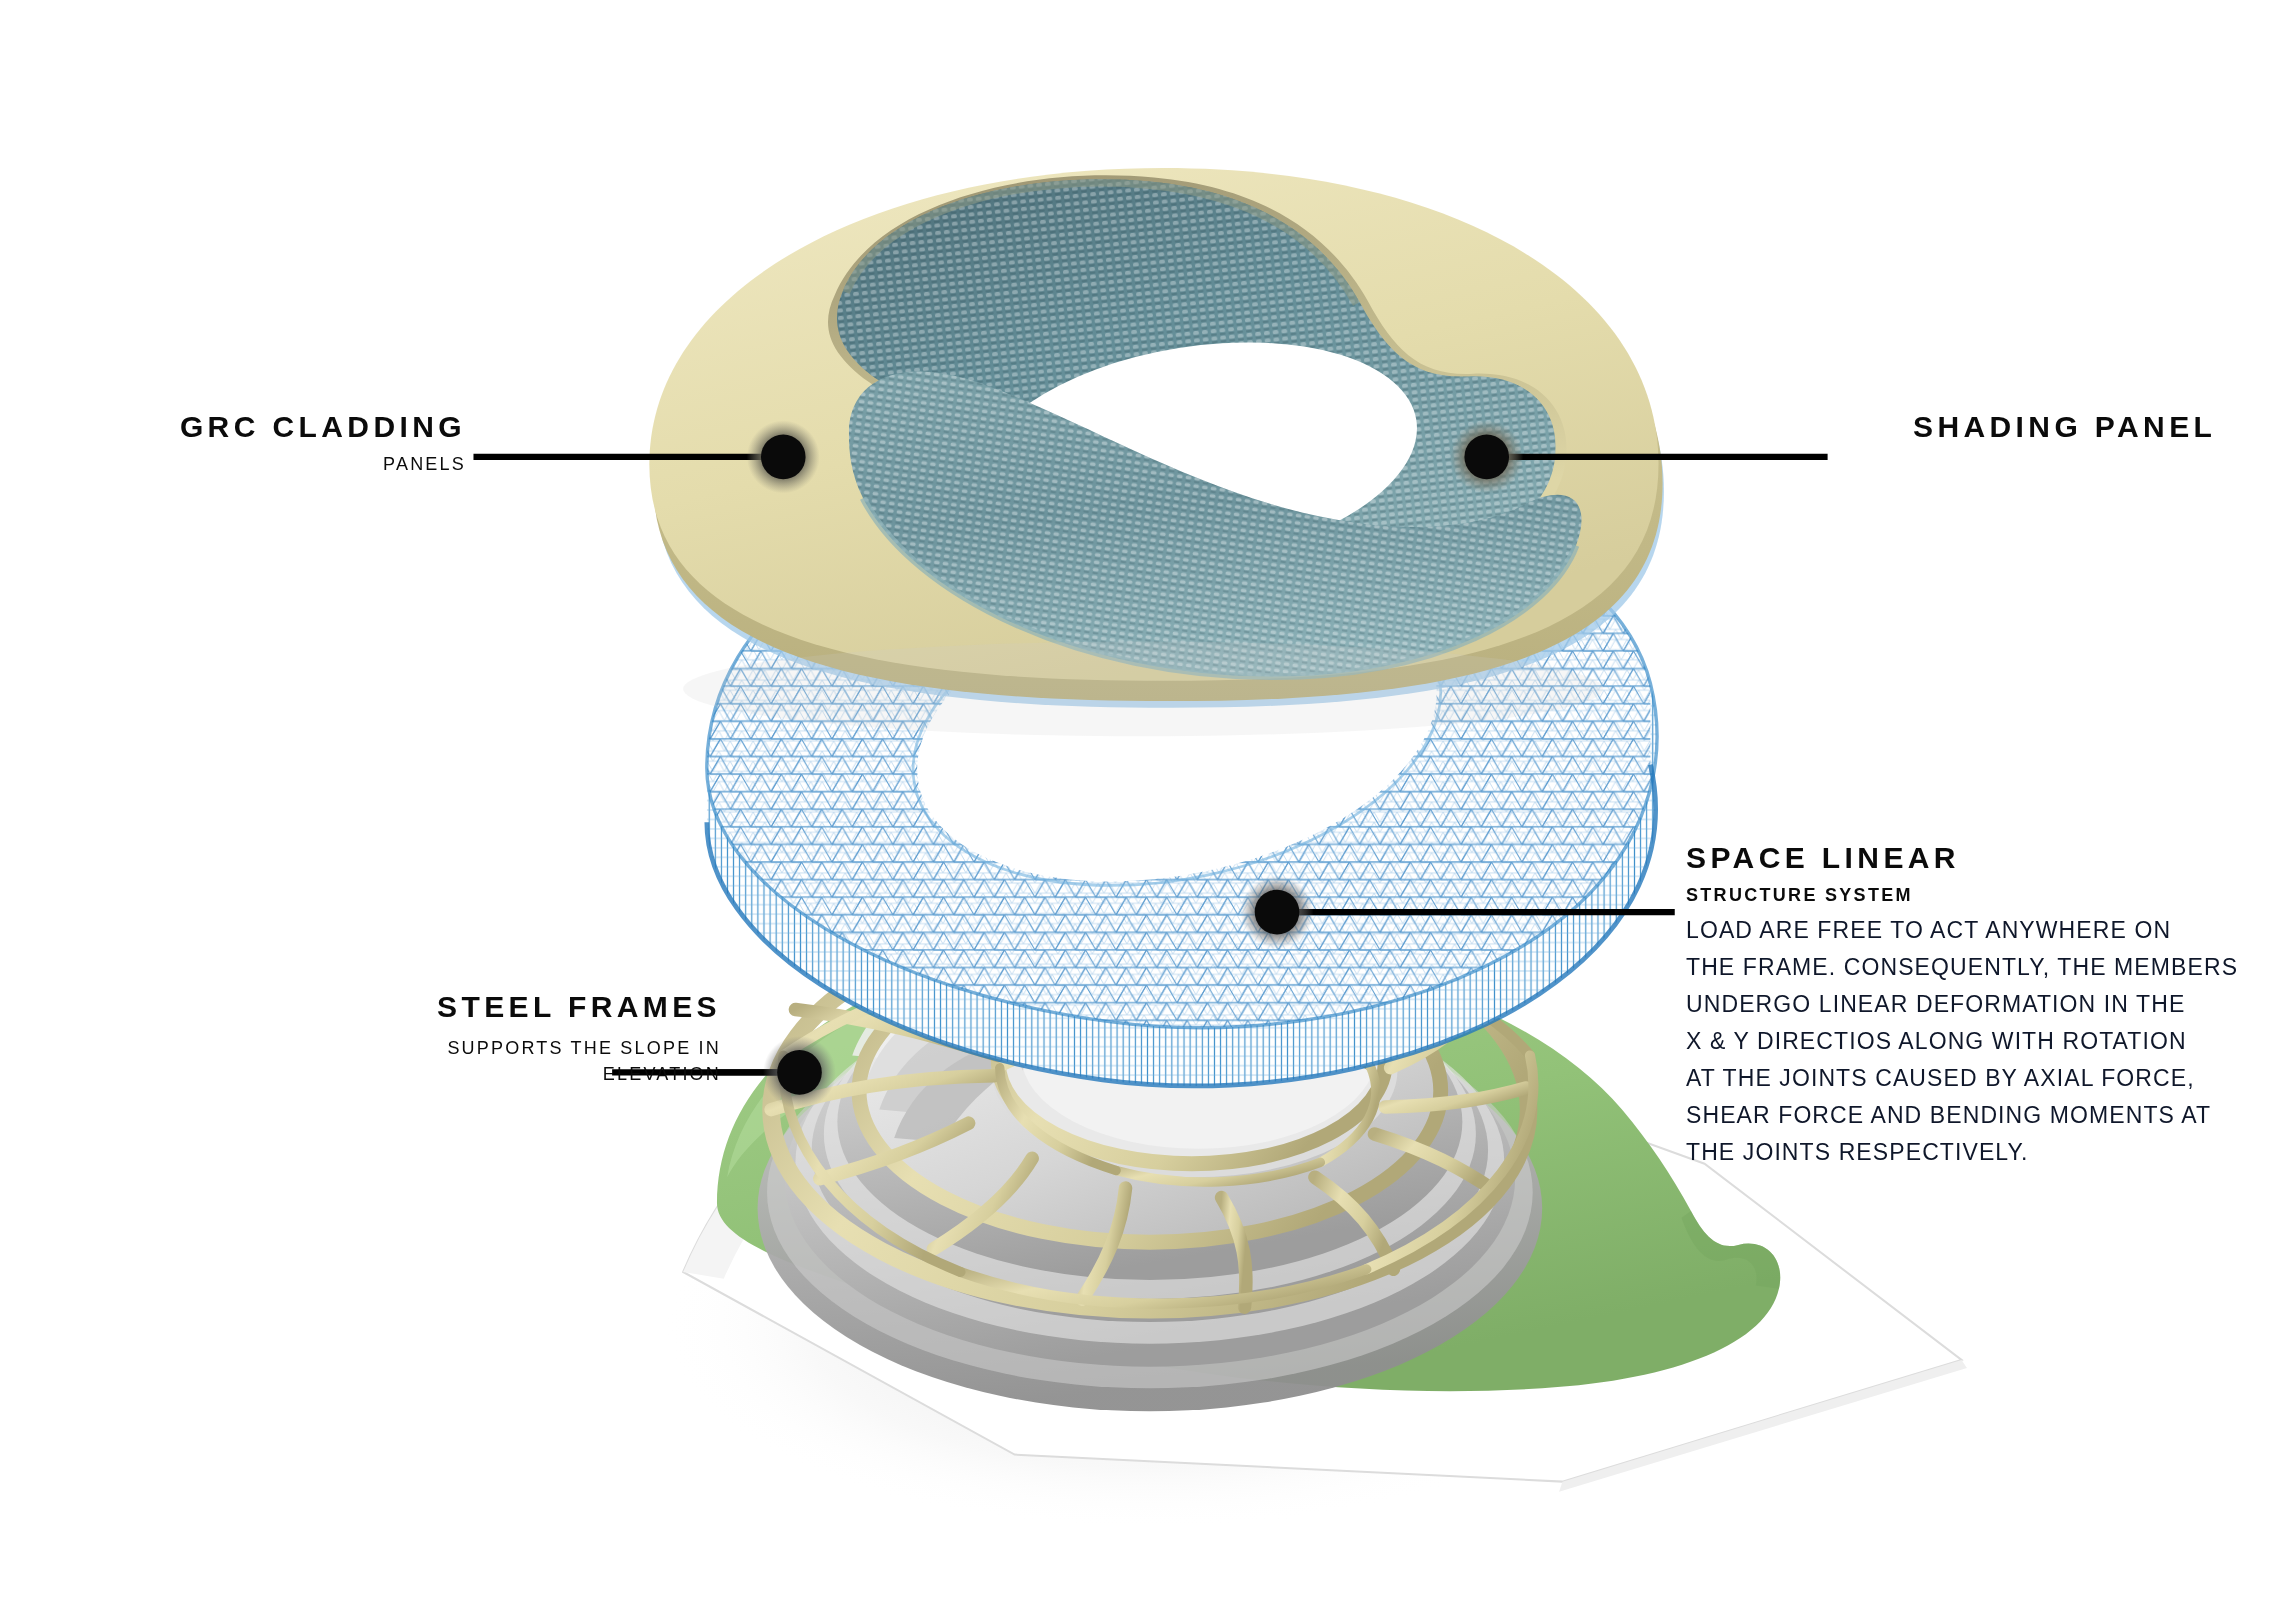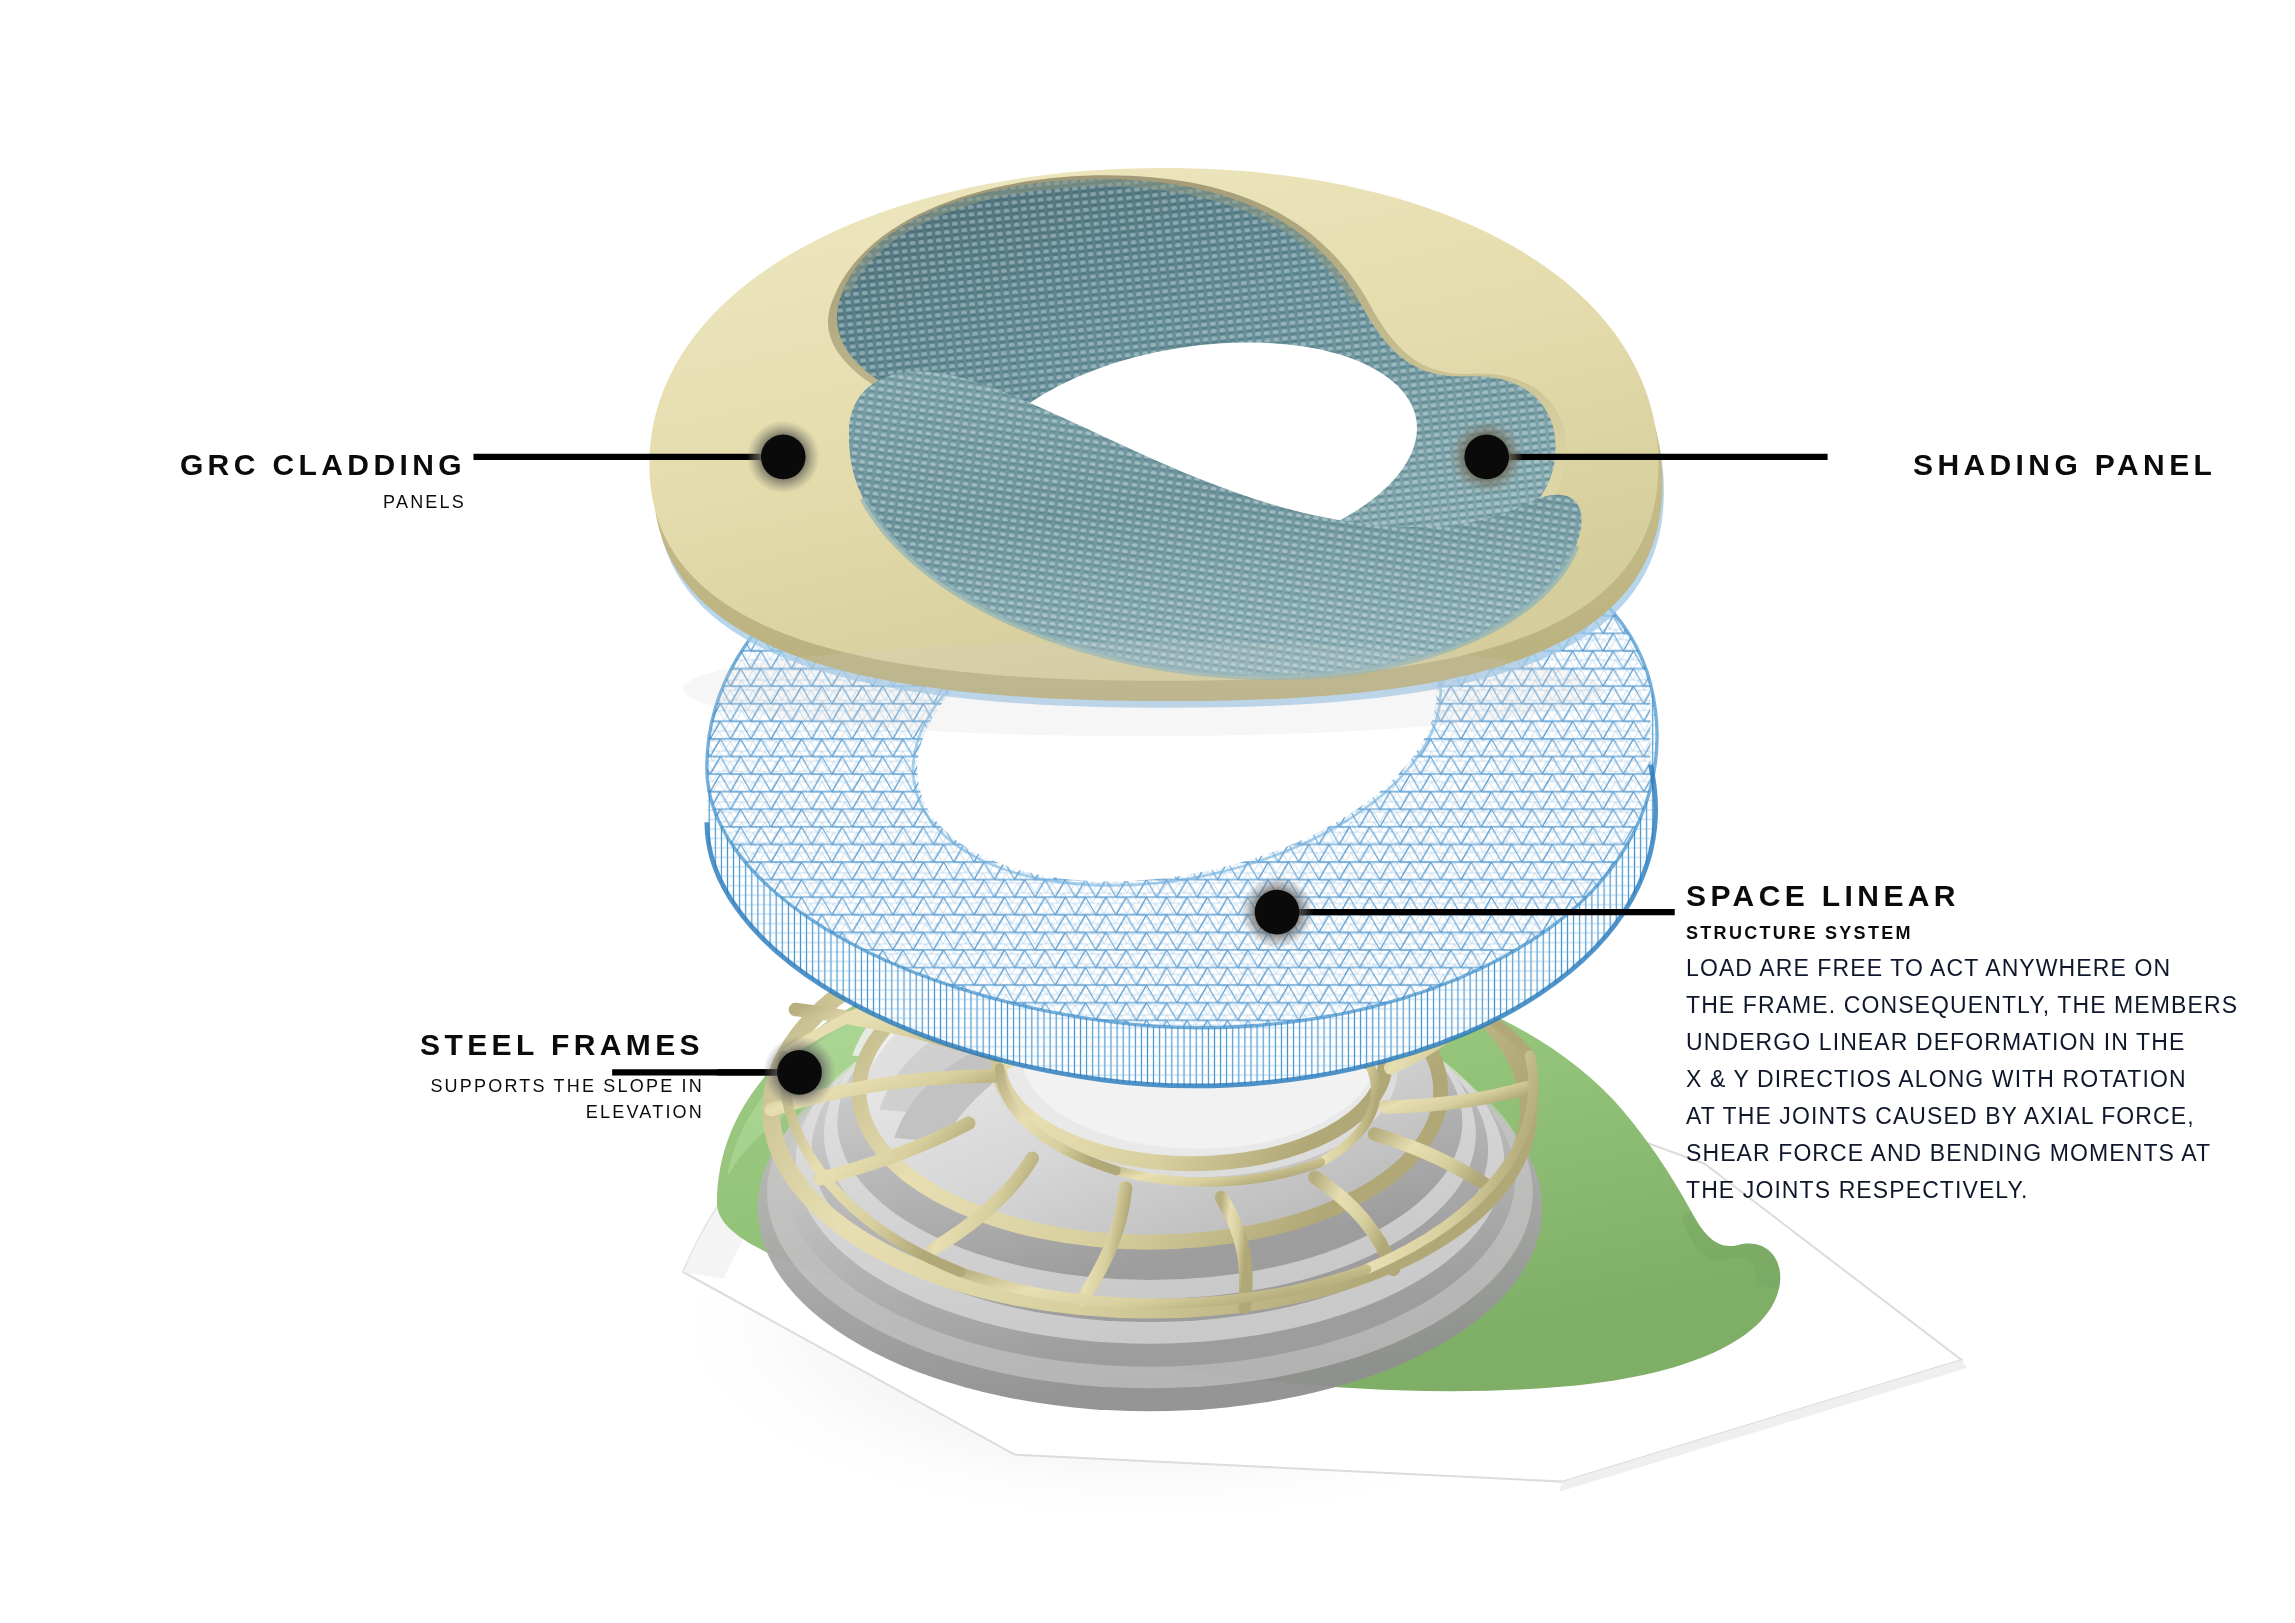--- a/index.html
+++ b/index.html
@@ -18,21 +18,20 @@
 
   
   .anno{position:absolute;}
   .title{
     font-size:30px;
     font-weight:bold;
     letter-spacing:4.4px;
     color:#0b0b0b;
     white-space:nowrap;
     line-height:1.05;
-    margin-top:38px;
   }
   .sub{
     font-size:18px;
     font-weight:400;
     letter-spacing:2.2px;
     color:#0b0b0b;
     white-space:nowrap;
     line-height:1.05;
   }
   .sub-bold{
@@ -53,21 +52,21 @@
   }
 
   
   #lbl-grc{left:145px;top:411px;width:321px;}
   #lbl-grc .title{text-align:right;}
   #lbl-grc .sub{text-align:right;margin-top:12px;}
 
   #lbl-shade{left:1913px;top:411px;width:406px;}
   #lbl-shade .title{text-align:left;}
 
-  #lbl-steel{left:210px;top:991px;width:494px;}
+  #lbl-steel{left:227px;top:991px;width:494px;}
   #lbl-steel .title{text-align:right;}
   #lbl-steel .sub{text-align:right;margin-top:16px;}
   #lbl-steel .sub2{margin-top:8px;}
 
   #lbl-space{left:1686px;top:842px;width:589px;}
   #lbl-space .title{text-align:left;}
   #lbl-space .sub-bold{text-align:left;margin-top:12px;}
   #lbl-space .para{margin-top:15px;}
   #lbl-space .para .body-line{margin-bottom:14px;}
 </style>

